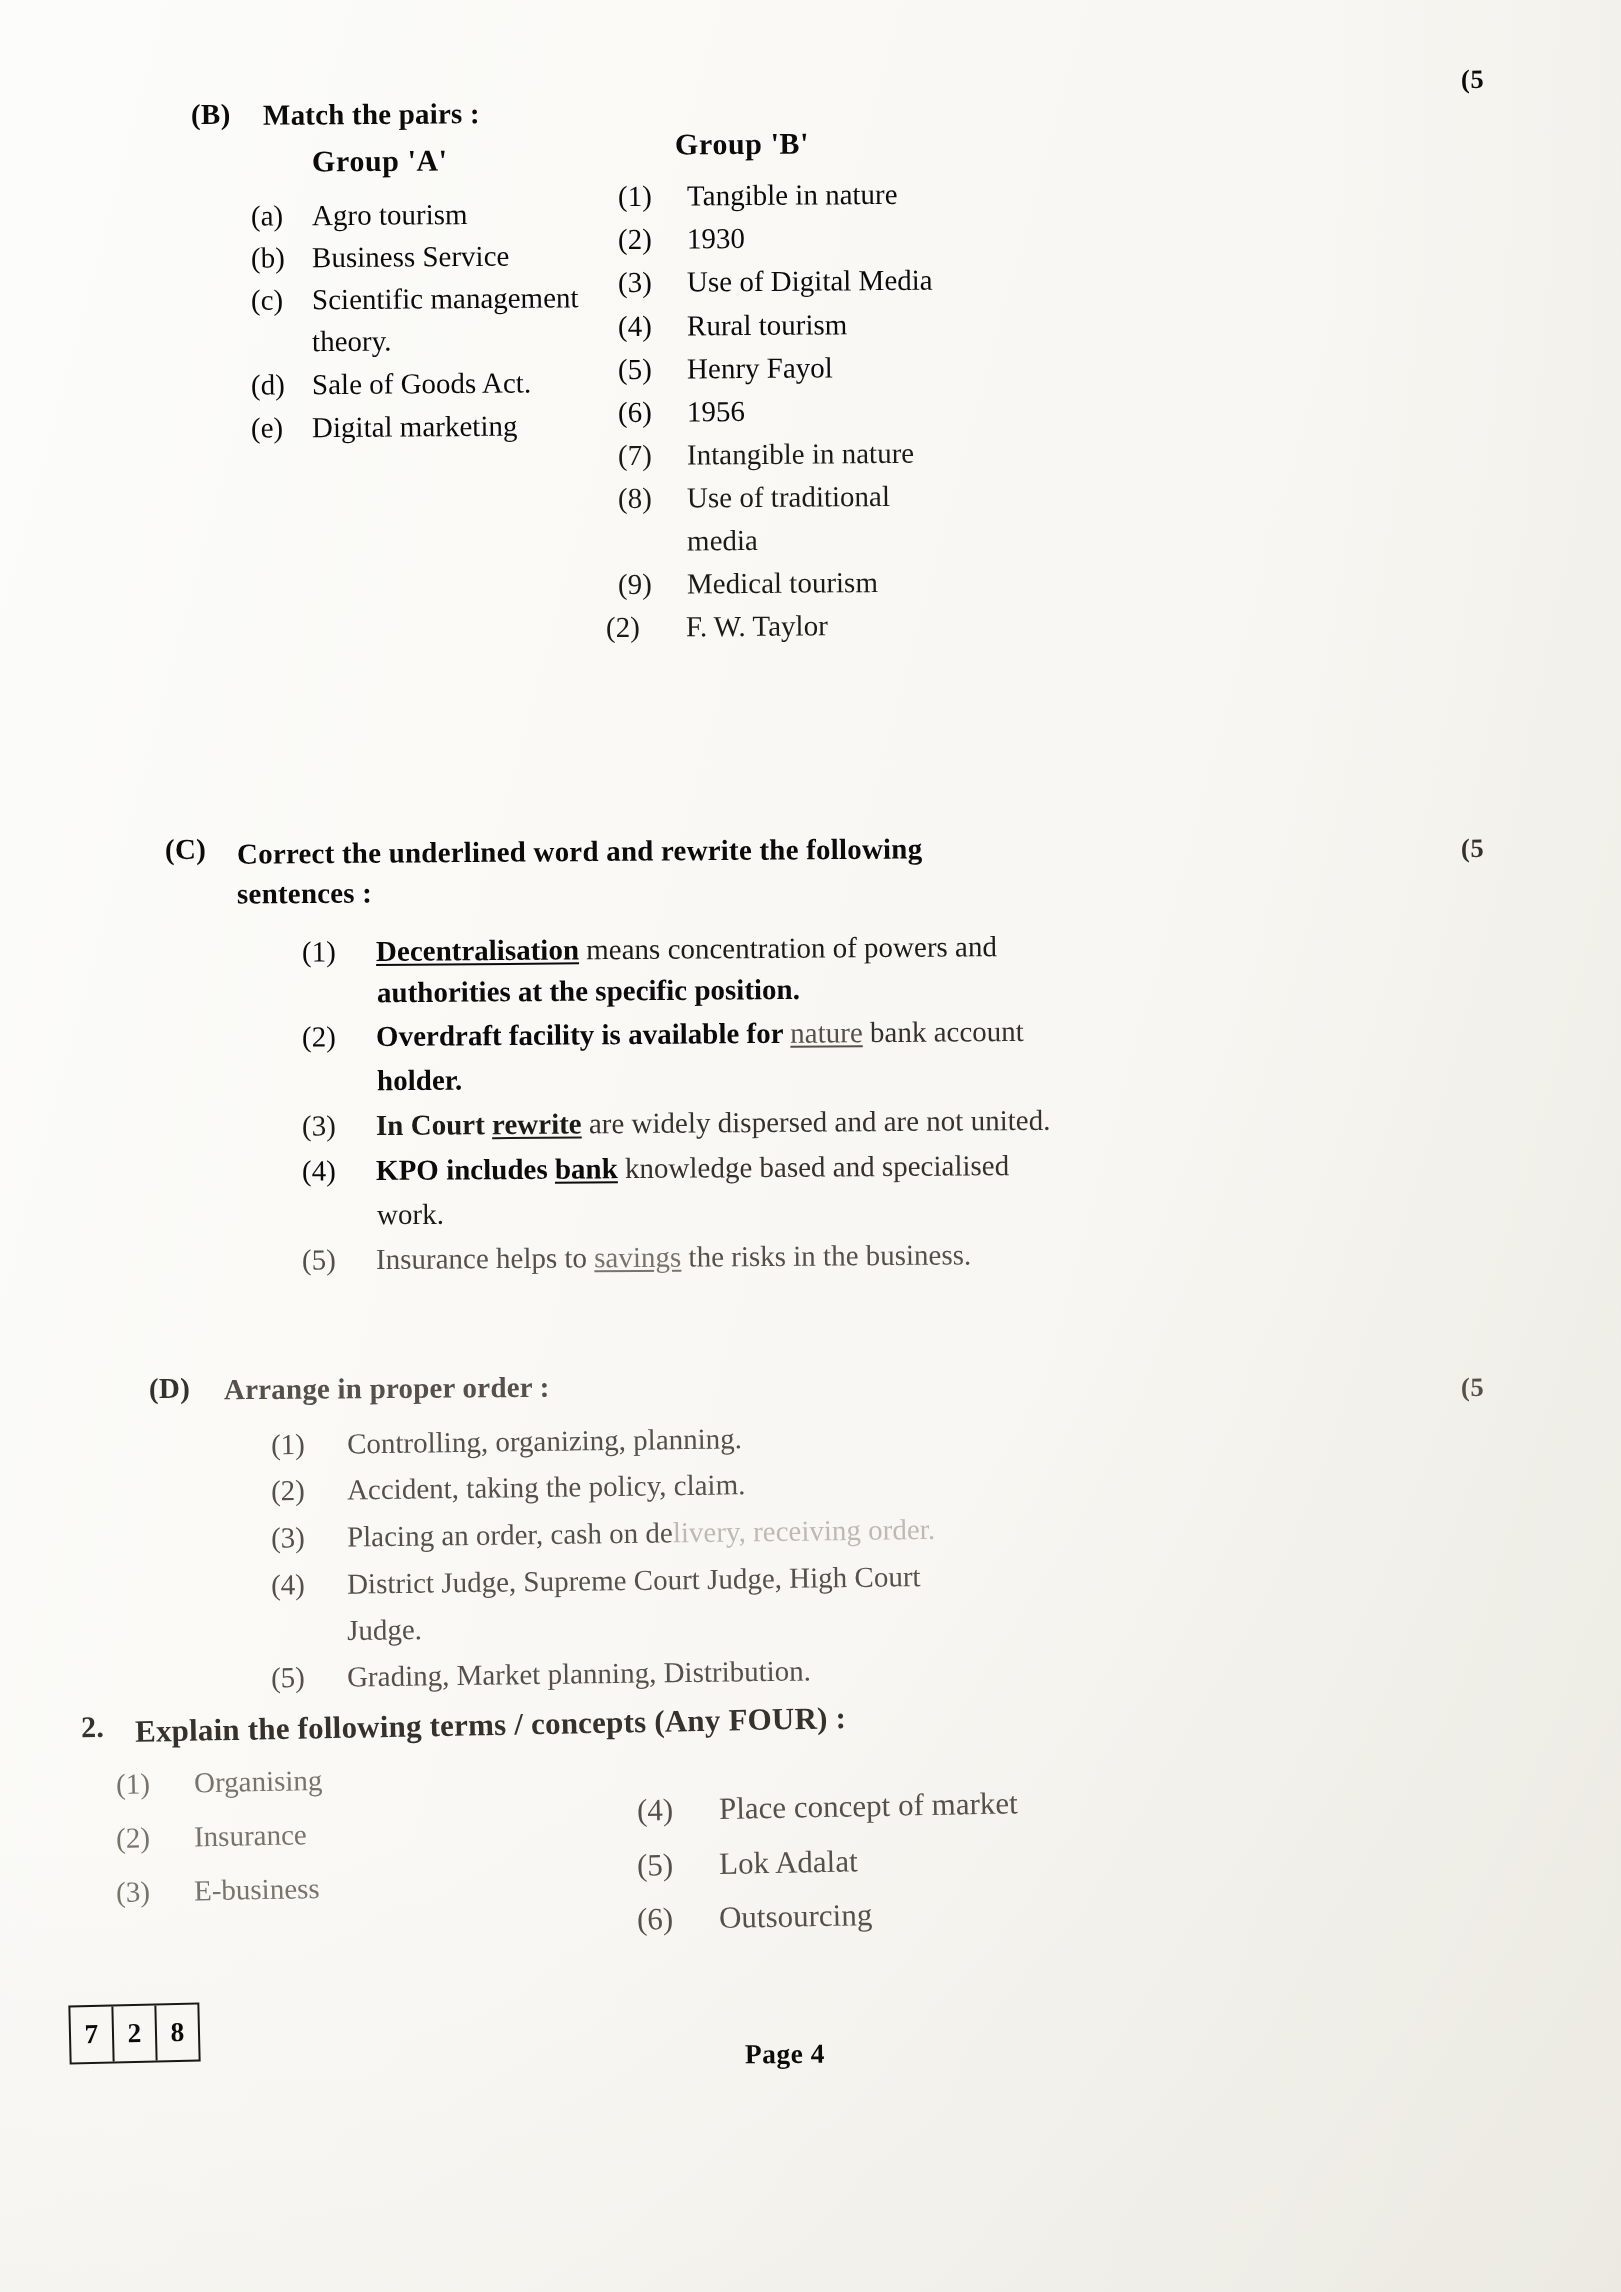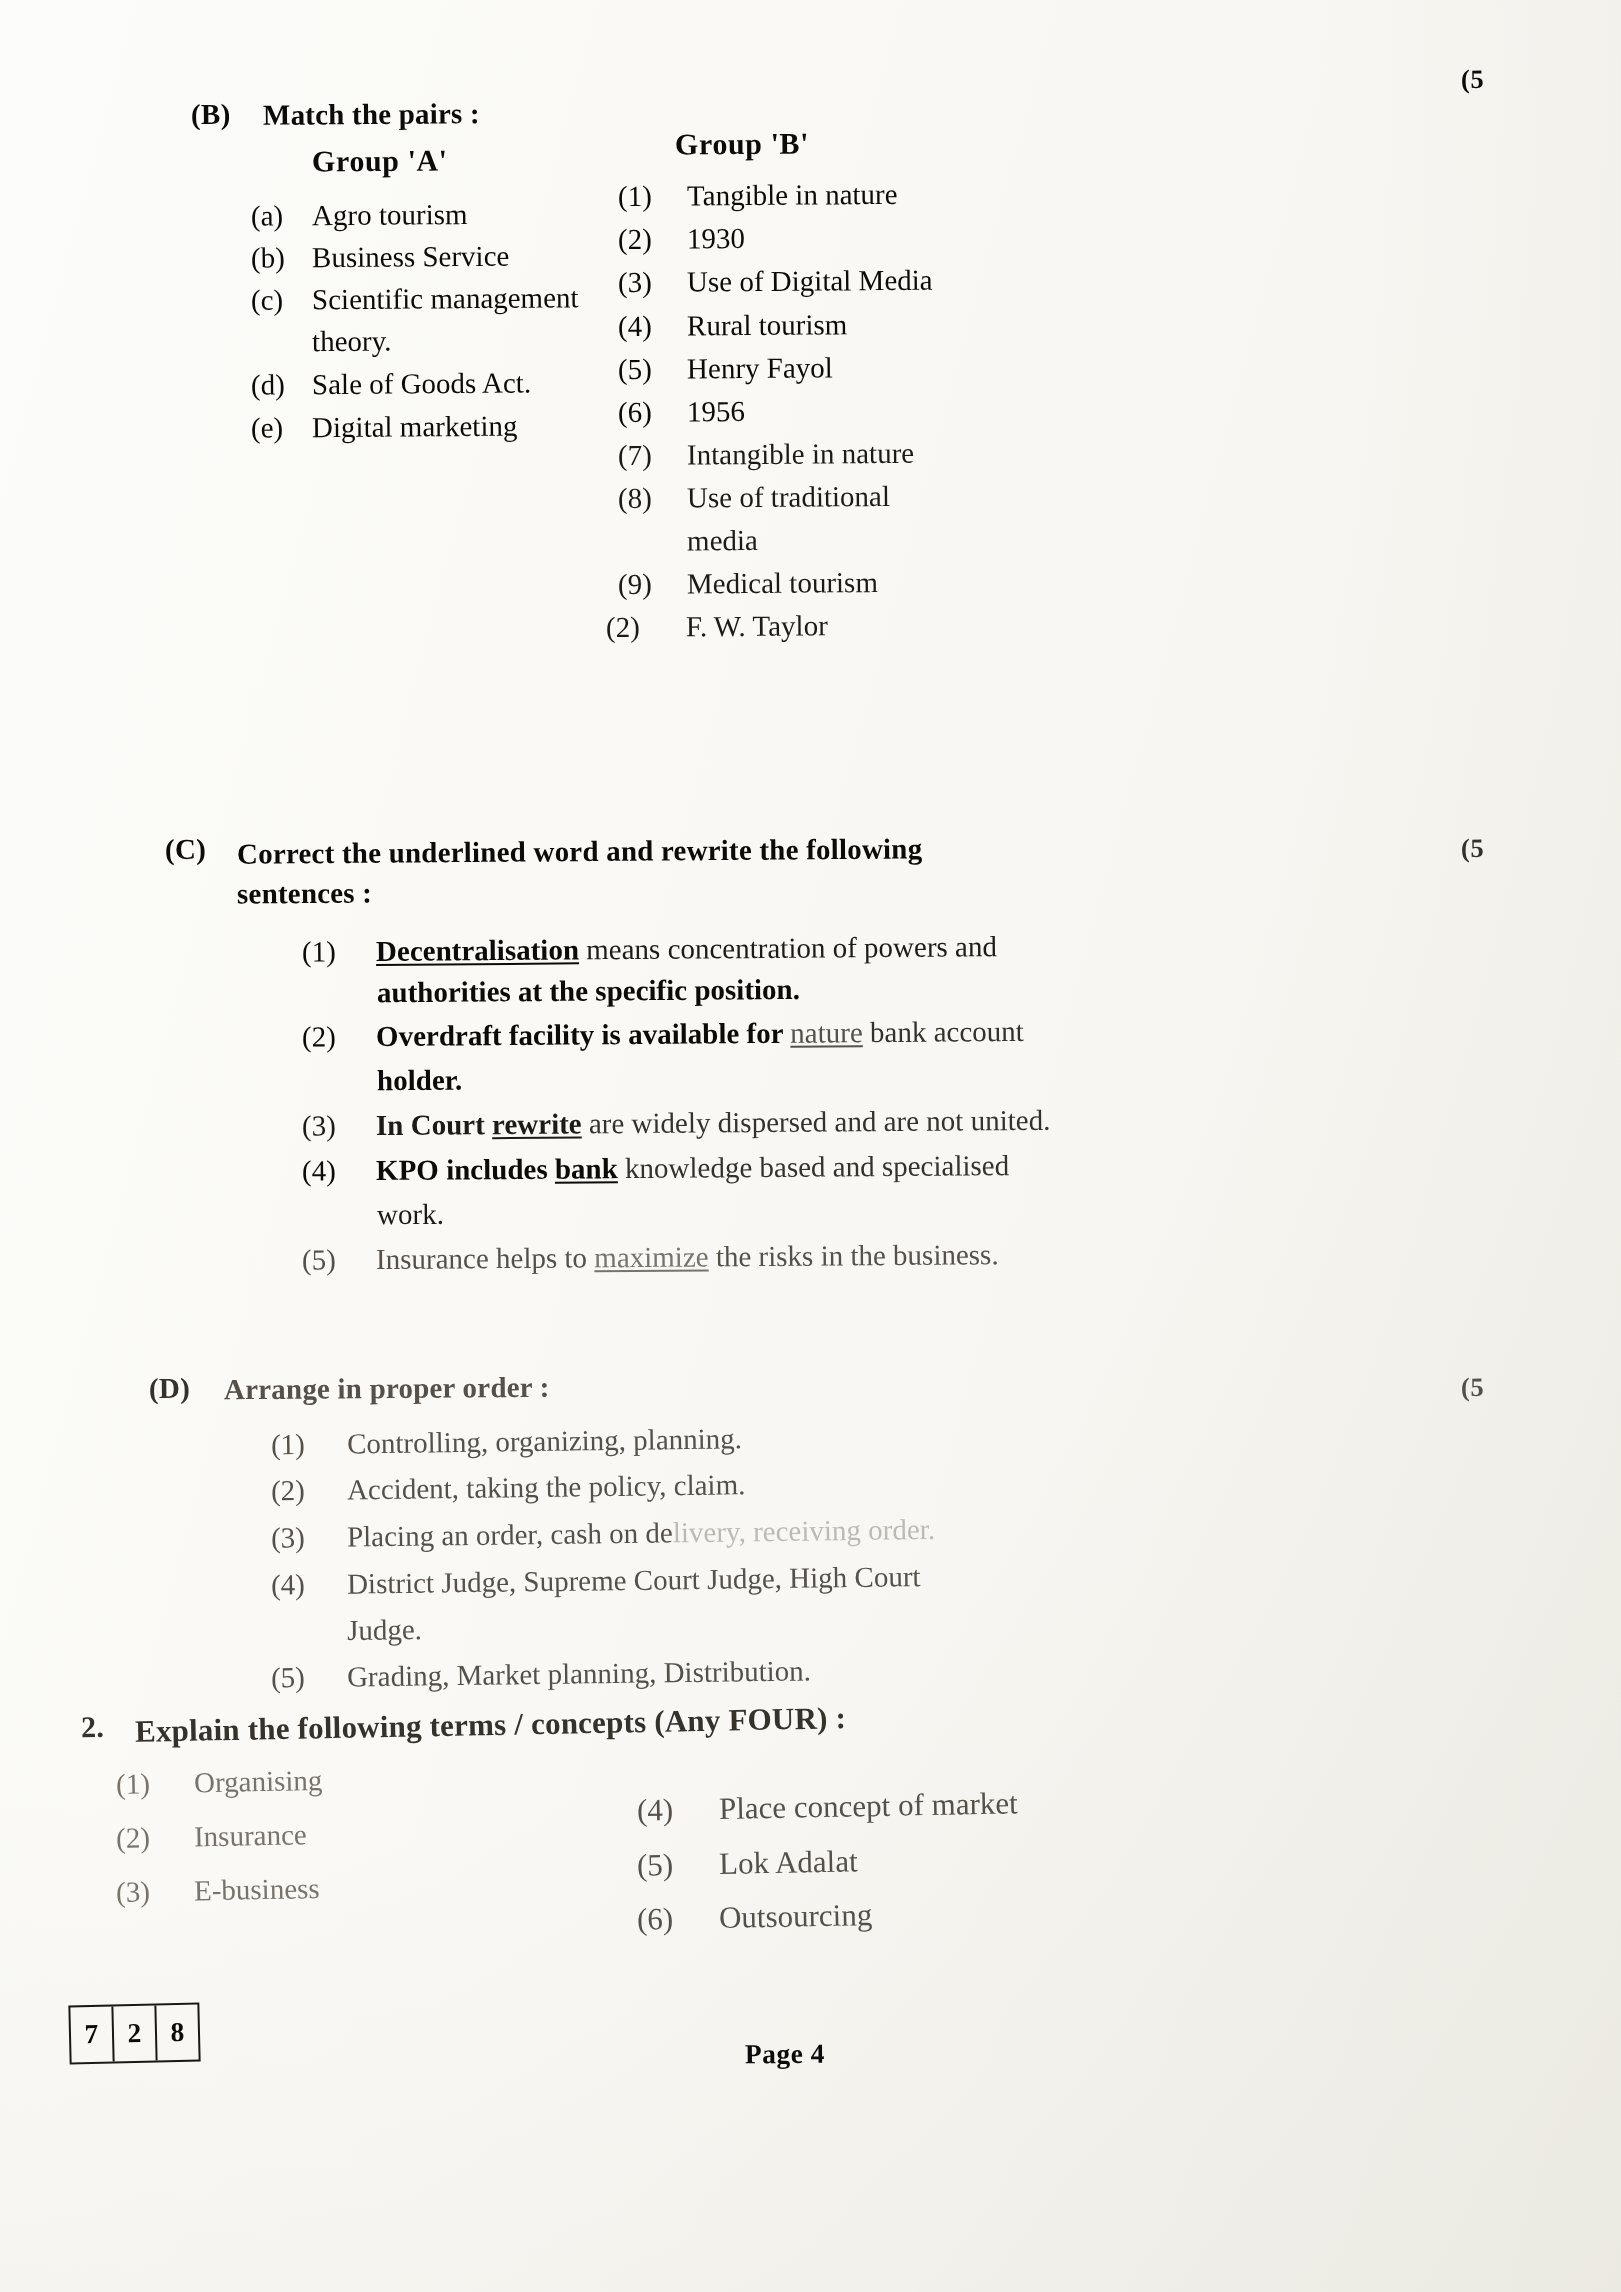--- a/index.html
+++ b/index.html
@@ -237,21 +237,21 @@
     <div class="row ink-100 sk-1" style="left:243px; top:1109px; width:1176px;">
       <span class="num" style="width:74px;">(4)</span>
       <span class="txt"><span class="bold">KPO includes </span><span class="ulined bold">bank</span><span class="ink-70"> knowledge based and specialised</span></span>
     </div>
     <div class="row ink-85 sk-1" style="left:318px; top:1153px; width:1078px;">
       <span class="txt">work.</span>
     </div>
 
     <div class="row ink-55 sk-1" style="left:243px; top:1198px; width:1176px;">
       <span class="num" style="width:74px;">(5)</span>
-      <span class="txt"><span>Insurance helps to </span><span class="ulined ink-40">maximize</span><span class="ink-55"> the risks in the business.</span></span>
+      <span class="txt"><span>Insurance helps to </span><span class="ulined ink-40">savings</span><span class="ink-55"> the risks in the business.</span></span>
     </div>
 
     <div class="sec-label ink-70 sk-1" style="left:90px; top:1333px;">(D)</div>
     <div class="sec-title ink-55 sk-1" style="left:165px; top:1333px;">Arrange in proper order :</div>
 
     <div class="row ink-55 sk-2" style="left:212px; top:1380px; width:1137px;">
       <span class="num" style="width:76px;">(1)</span>
       <span class="txt">Controlling, organizing, planning.</span>
     </div>
     <div class="row ink-55 sk-2" style="left:212px; top:1426px; width:1137px;">

